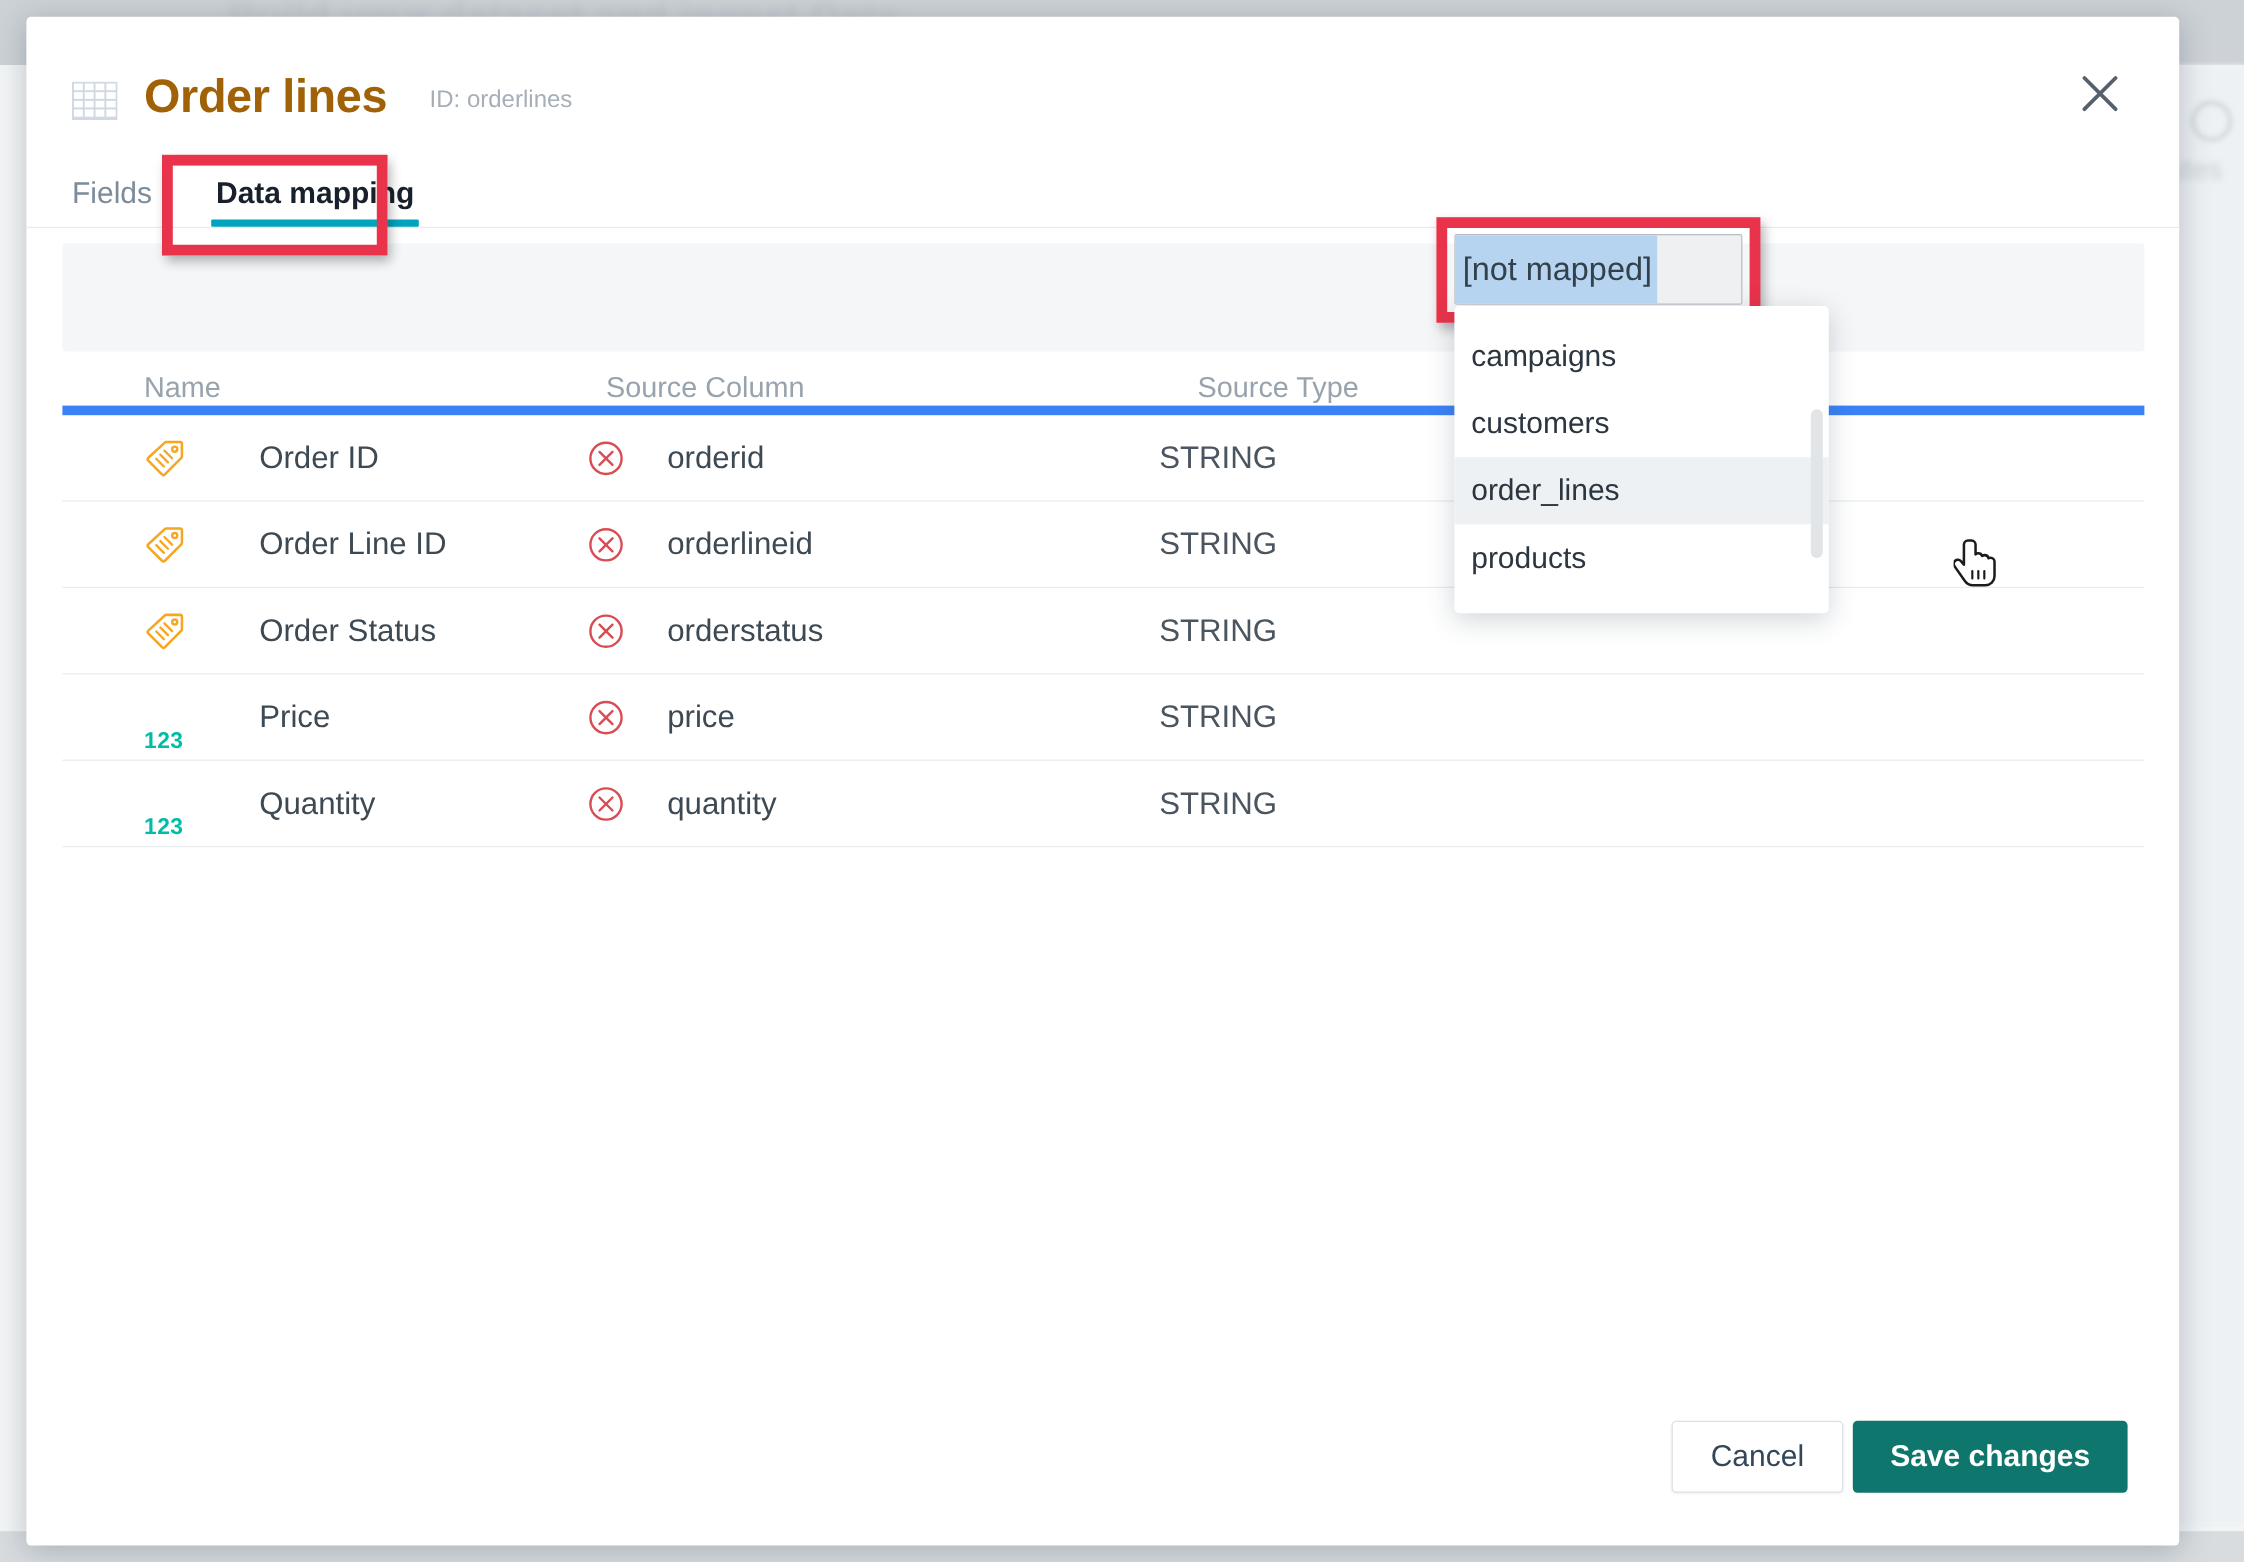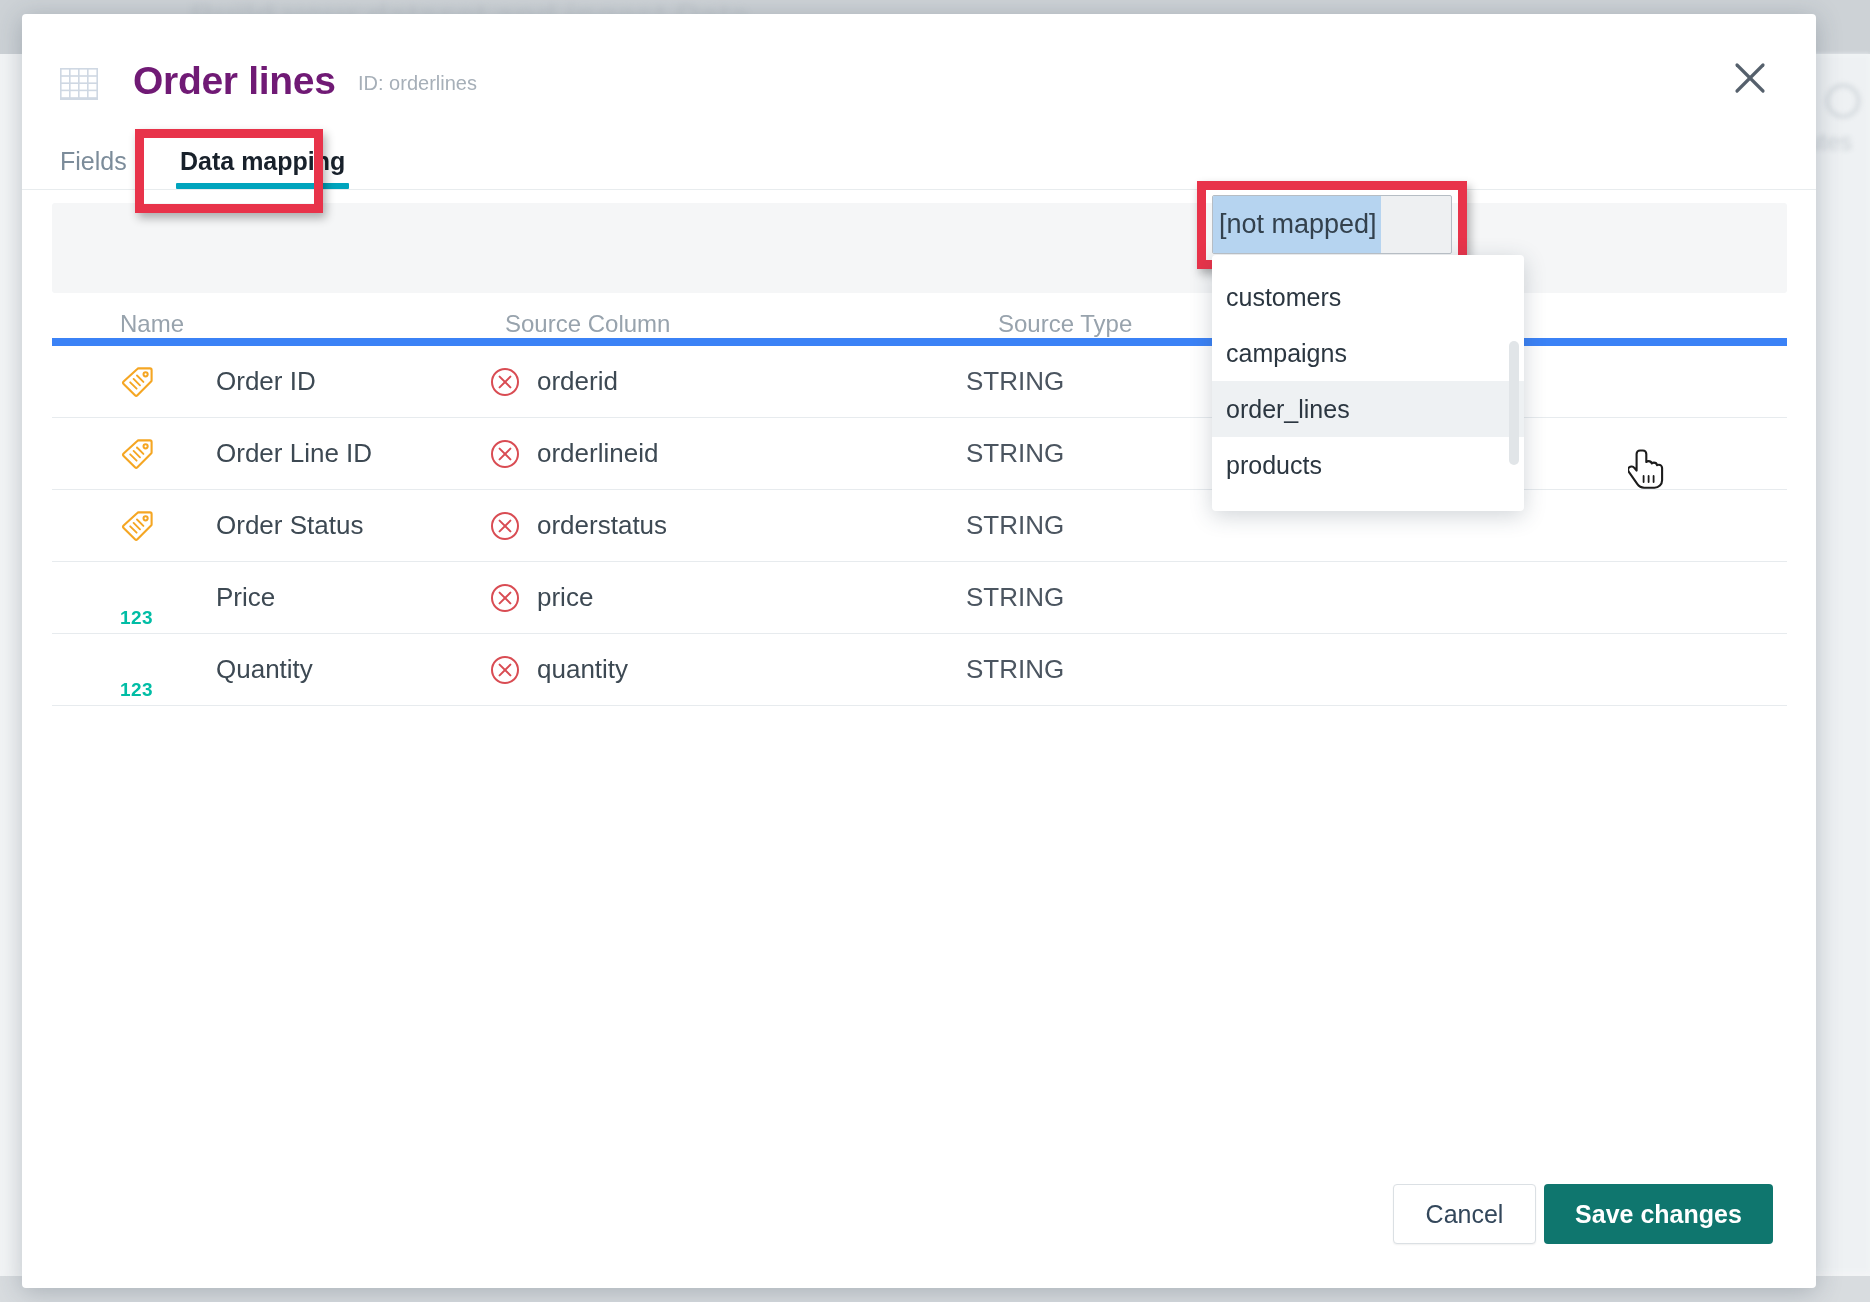--- a/index.html
+++ b/index.html
@@ -86,25 +86,25 @@
   }
   #grid-icon {
     position: absolute;
     left: 38px;
     top: 54px;
     width: 38px;
     height: 32px;
   }
   #modal-title {
     position: absolute;
-    left: 111px;
+    left: 98px;
     top: 45px;
     font-size: 39px;
     font-weight: 700;
-    color: #701a75;
+    color: #a16207;
     letter-spacing: -0.3px;
   }
   #modal-subtitle {
     position: absolute;
     left: 336px;
     top: 58px;
     font-size: 20px;
     color: #a6afb8;
     font-weight: 400;
   }
@@ -202,21 +202,21 @@
     height: 72px;
     border-bottom: 1px solid #e7ebee;
   }
   .cell {
     display: flex;
     align-items: center;
     font-size: 26px;
     color: #3d4953;
   }
   .cell-name   { width: 437px; padding-left: 68px; gap: 48px; }
-  .cell-source { width: 477px; }
+  .cell-source { width: 477px; gap: 19px; }
   .cell-type   { width: 500px; color: #4b5560; }
 
   .icon-tag { width: 34px; height: 34px; margin-right: 14px; flex: none; }
   .icon-num {
     width: 34px;
     margin-right: 14px;
     flex: none;
     color: #00bda5;
     font-size: 19px;
     font-weight: 600;
@@ -512,22 +512,22 @@
       </div>
       <div class="cell cell-type">STRING</div>
     </div>
   </div>
 
   <div id="select-box">
     <span id="select-value">[not mapped]</span>
   </div>
 
   <div id="dropdown-list">
+    <div class="dd-item">campaigns</div>
     <div class="dd-item">customers</div>
-    <div class="dd-item">campaigns</div>
     <div class="dd-item hover">order_lines</div>
     <div class="dd-item">products</div>
     <div id="dd-scrollbar"></div>
   </div>
 
   <div id="footer">
     <button id="cancel-button">Cancel</button>
     <button id="save-button">Save changes</button>
   </div>
 

